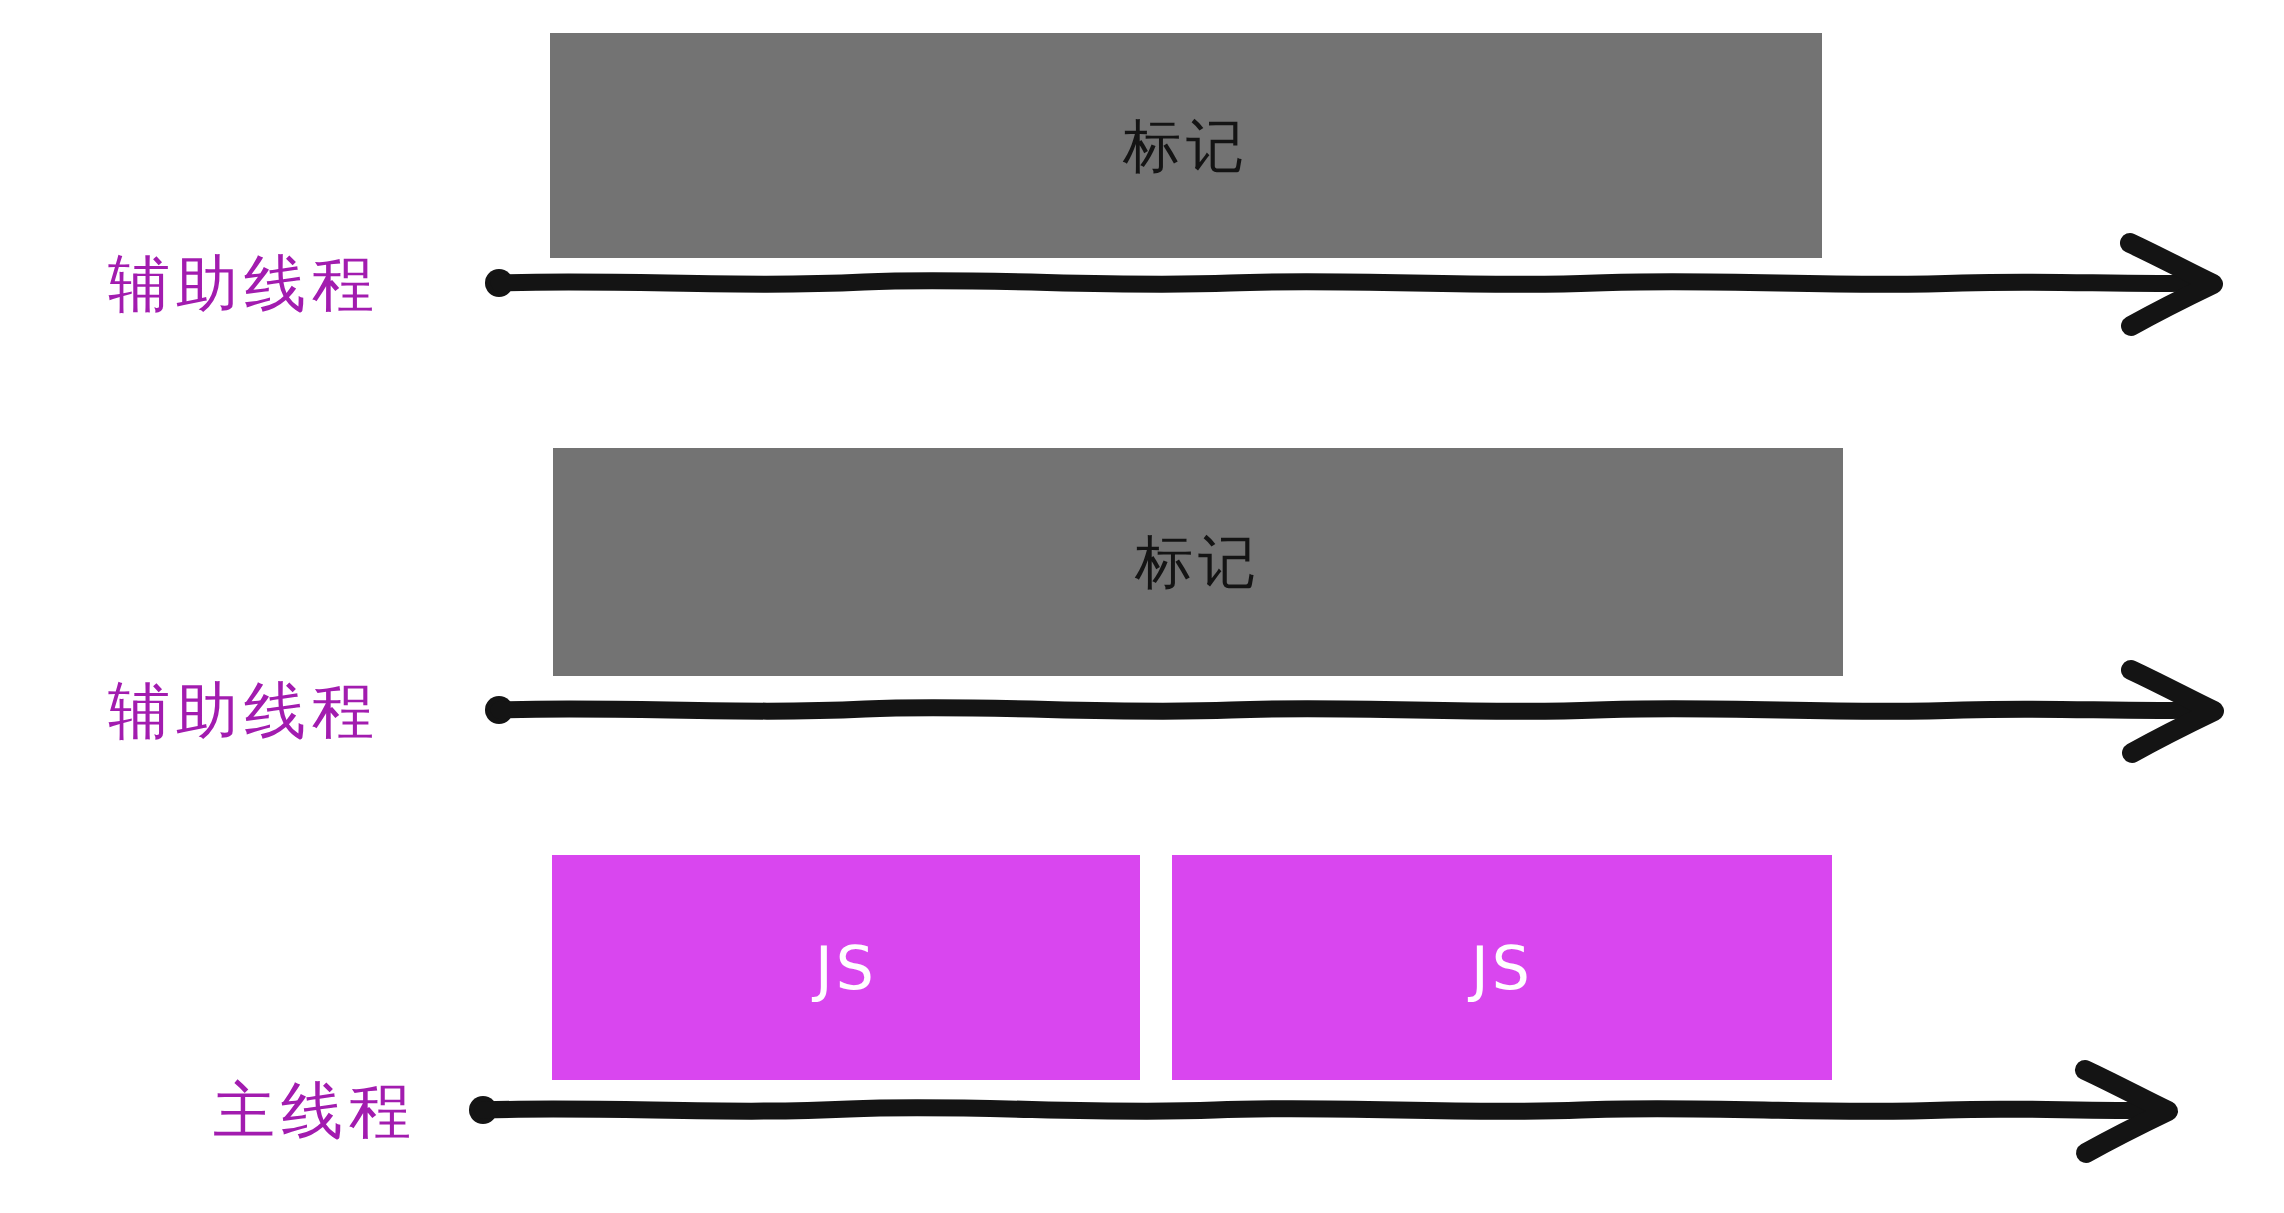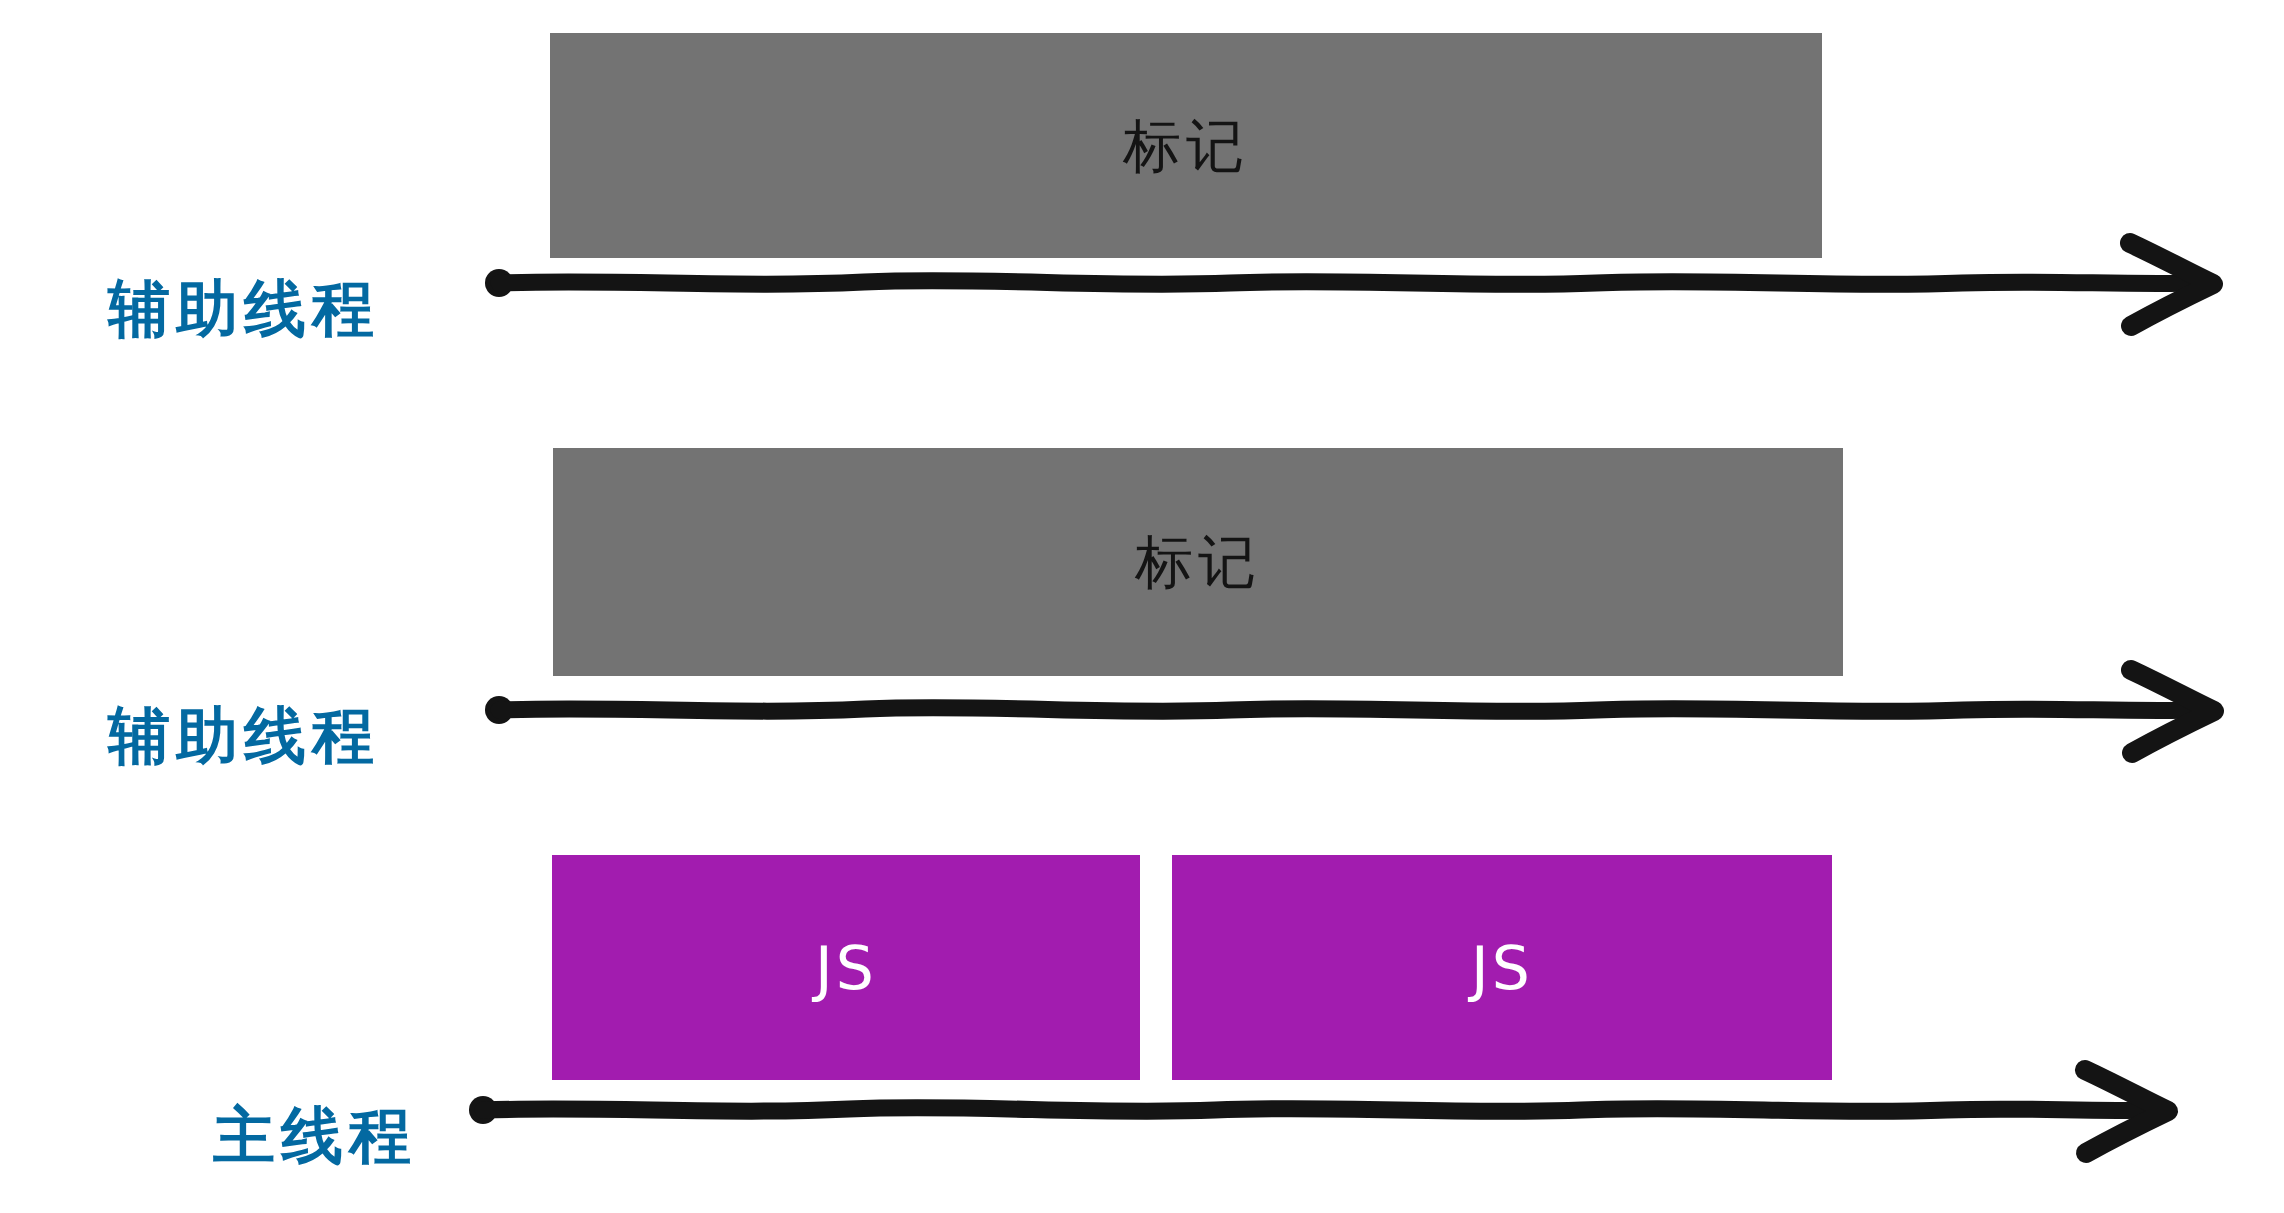--- a/index.html
+++ b/index.html
@@ -12,41 +12,40 @@
   }
   #canvas {
     position: relative;
     width: 2284px;
     height: 1213px;
     background: #ffffff;
     overflow: hidden;
   }
   .track-label {
     position: absolute;
-    color: #0369a1;
+    color: #a21caf;
     font-family: "DejaVu Sans", sans-serif;
-    font-weight: 700;
+    font-weight: 400;
     font-size: 62px;
     letter-spacing: 6px;
     white-space: nowrap;
     line-height: 1;
-    margin-top: 25px;
   }
   .block {
     position: absolute;
     display: flex;
     align-items: center;
     justify-content: center;
     box-sizing: border-box;
   }
   .block-orange {
     background: #737373;
   }
   .block-blue {
-    background: #a21caf;
+    background: #d946ef;
   }
   .block-label {
     font-family: "DejaVu Sans", sans-serif;
     font-size: 58px;
     font-weight: 500;
     letter-spacing: 5px;
     line-height: 1;
     user-select: none;
   }
   .label-dark {

